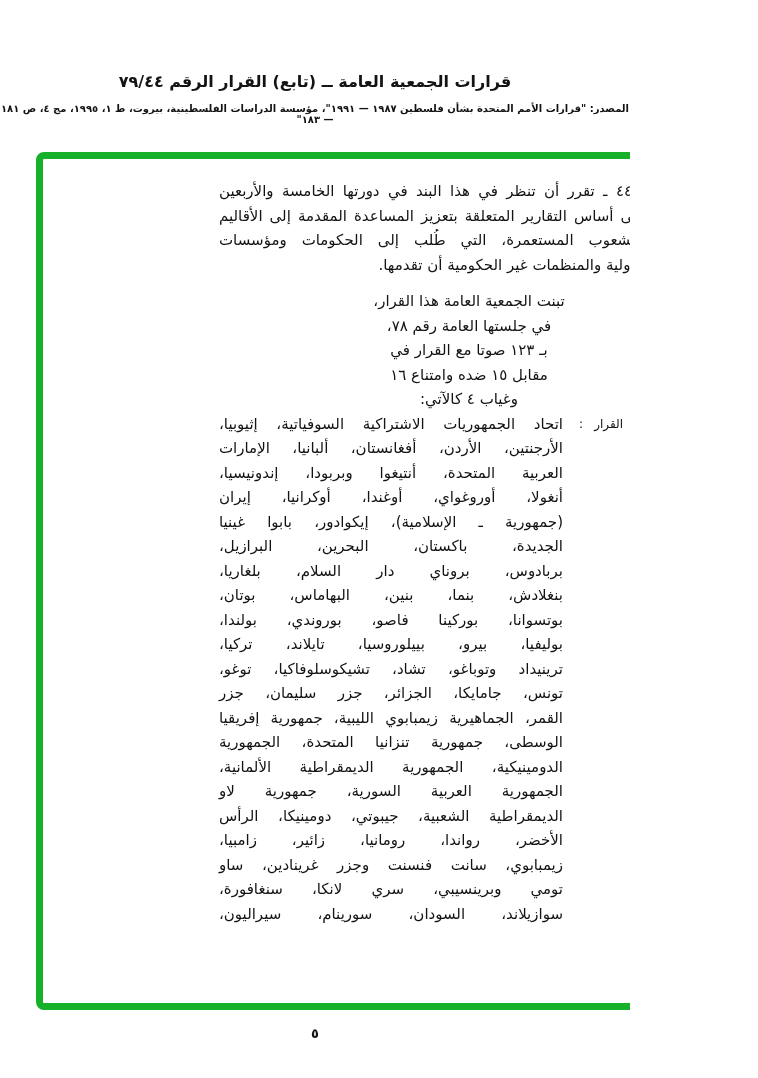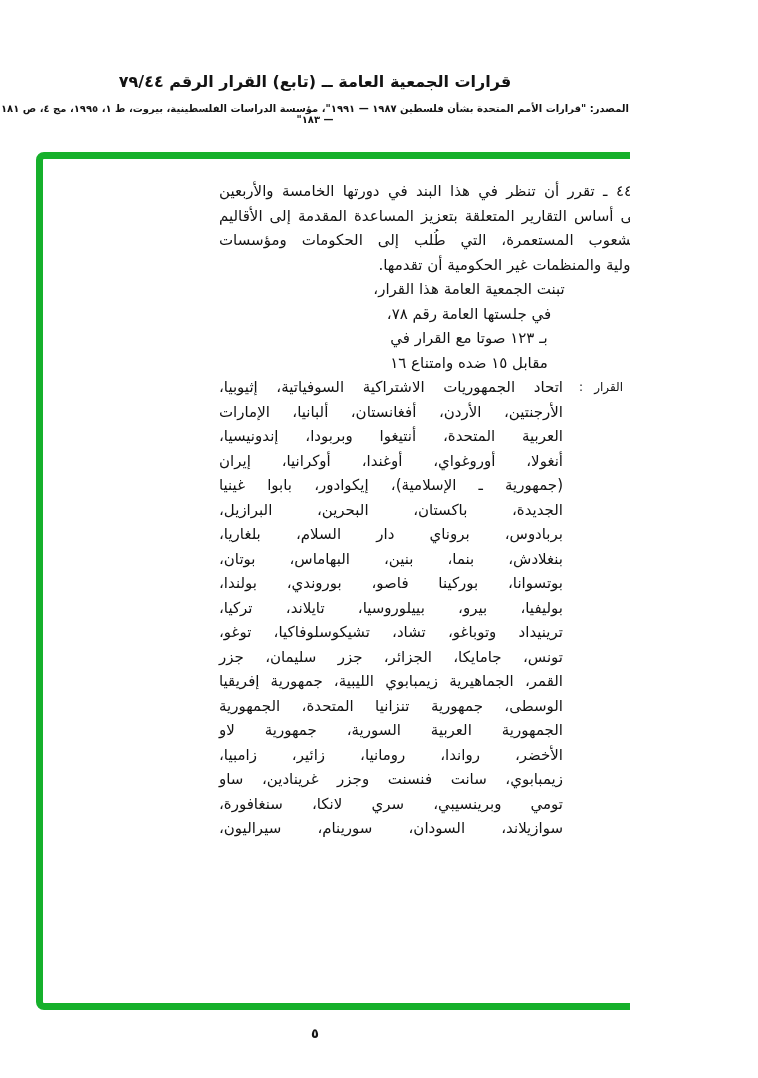--- a/index.html
+++ b/index.html
@@ -46,21 +46,21 @@
     text-align:justify;
     text-align-last:justify;
   }
   .endline {
     text-align:right;
     text-align-last:right;
   }
   .indent { padding-right:15px; }
   .adoption {
     width:300px;
-    margin:0 28px 0 auto;
+    margin:12px 28px 0 auto;
   }
   .adoption .cline { text-align:center; }
   .vote-row { display:flex; direction:rtl; }
   .vote-label {
     flex:none;
     width:84px;
     box-sizing:border-box;
     padding-left:16px;
     font-size:12px; line-height:24.5px;
     text-align:justify; text-align-last:justify;
@@ -88,40 +88,43 @@
         <div class="jline">على أساس التقارير المتعلقة بتعزيز المساعدة المقدمة إلى الأقاليم</div>
         <div class="jline">والشعوب المستعمرة، التي طُلب إلى الحكومات ومؤسسات</div>
         <div class="jline endline">الدولية والمنظمات غير الحكومية أن تقدمها.</div>
       </div>
 
     <div class="adoption">
         <div class="cline">تبنت الجمعية العامة هذا القرار،</div>
         <div class="cline">في جلستها العامة رقم ٧٨،</div>
         <div class="cline">بـ ١٢٣ صوتا مع القرار في</div>
         <div class="cline">مقابل ١٥ ضده وامتناع ١٦</div>
+        <div class="cline">وغياب ٤ كالآتي:</div>
       </div>
 
     <div class="vote-row">
       <div class="vote-label">مع القرار :</div>
       <div class="vote-lines">
           <div class="jline">اتحاد الجمهوريات الاشتراكية السوفياتية، إثيوبيا،</div>
           <div class="jline">الأرجنتين، الأردن، أفغانستان، ألبانيا، الإمارات</div>
           <div class="jline">العربية المتحدة، أنتيغوا وبربودا، إندونيسيا،</div>
           <div class="jline">أنغولا، أوروغواي، أوغندا، أوكرانيا، إيران</div>
           <div class="jline">(جمهورية ـ الإسلامية)، إيكوادور، بابوا غينيا</div>
           <div class="jline">الجديدة، باكستان، البحرين، البرازيل،</div>
           <div class="jline">بربادوس، بروناي دار السلام، بلغاريا،</div>
           <div class="jline">بنغلادش، بنما، بنين، البهاماس، بوتان،</div>
           <div class="jline">بوتسوانا، بوركينا فاصو، بوروندي، بولندا،</div>
           <div class="jline">بوليفيا، بيرو، بييلوروسيا، تايلاند، تركيا،</div>
           <div class="jline">ترينيداد وتوباغو، تشاد، تشيكوسلوفاكيا، توغو،</div>
           <div class="jline">تونس، جامايكا، الجزائر، جزر سليمان، جزر</div>
           <div class="jline">القمر، الجماهيرية زيمبابوي الليبية، جمهورية إفريقيا</div>
           <div class="jline">الوسطى، جمهورية تنزانيا المتحدة، الجمهورية</div>
+          <div class="jline">الدومينيكية، الجمهورية الديمقراطية الألمانية،</div>
           <div class="jline">الجمهورية العربية السورية، جمهورية لاو</div>
+          <div class="jline">الديمقراطية الشعبية، جيبوتي، دومينيكا، الرأس</div>
           <div class="jline">الأخضر، رواندا، رومانيا، زائير، زامبيا،</div>
           <div class="jline">زيمبابوي، سانت فنسنت وجزر غرينادين، ساو</div>
           <div class="jline">تومي وبرينسيبي، سري لانكا، سنغافورة،</div>
           <div class="jline">سوازيلاند، السودان، سورينام، سيراليون،</div>
         </div>
     </div>
 
   </div>
 
   <div class="pageno">٥</div>

